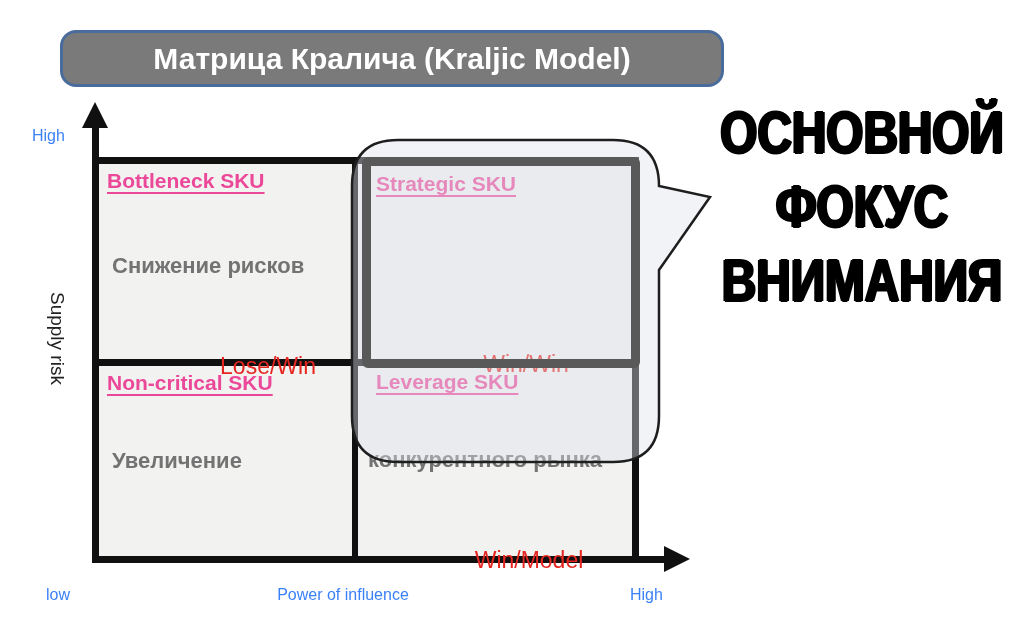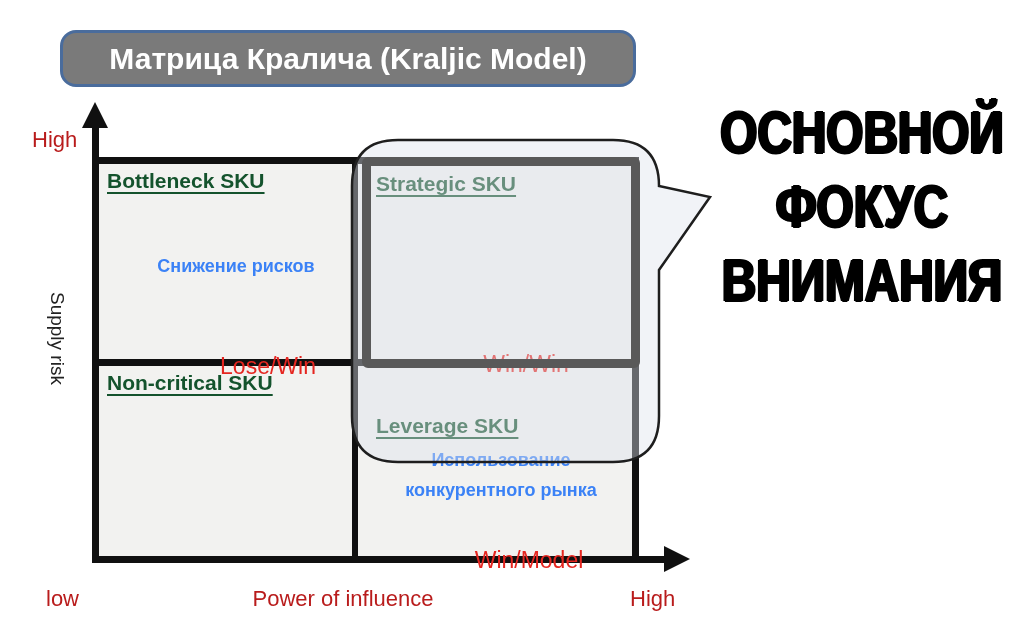--- a/index.html
+++ b/index.html
@@ -5,21 +5,21 @@
   * { margin: 0; padding: 0; box-sizing: border-box; }
   html, body { width: 1024px; height: 641px; }
   body {
     position: relative;
     background: #ffffff;
     font-family: "Liberation Sans", sans-serif;
     overflow: hidden;
   }
   
   .title-box {
-    position: absolute; left: 60px; top: 30px; width: 576px; height: 57px;
+    position: absolute; left: 60px; top: 30px; width: 664px; height: 57px;
     background: #7a7a7a; border: 3px solid #4a6c9c; border-radius: 16px;
     display: flex; align-items: center; justify-content: center;
     color: #ffffff; font-weight: bold; font-size: 30px;
   }
   
   .matrix-fill { position: absolute; left: 96px; top: 160px; width: 543px; height: 398px; background: #f2f2f0; }
   .bl { position: absolute; background: #101010; }
   .b-yaxis { left: 92px; top: 122px; width: 7px;  height: 441px; }
   .b-xaxis { left: 92px; top: 556px; width: 578px; height: 7px;  }
   .b-top   { left: 96px; top: 157px; width: 543px; height: 7px;  }
@@ -30,38 +30,38 @@
     position: absolute; left: 82px; top: 102px; width: 0; height: 0;
     border-left: 13px solid transparent; border-right: 13px solid transparent;
     border-bottom: 26px solid #101010;
   }
   .arrow-right {
     position: absolute; left: 664px; top: 546px; width: 0; height: 0;
     border-top: 13px solid transparent; border-bottom: 13px solid transparent;
     border-left: 26px solid #101010;
   }
   
-  .axis-lbl { position: absolute; color: #b91c1c; font-size: 22px; }
+  .axis-lbl { position: absolute; color: #3b82f6; font-size: 16px; }
   .lbl-high-top { left: 32px; top: 127px; }
   .lbl-supply   { left: 46px; top: 292px; writing-mode: vertical-rl; font-size: 19px; color: #222; }
   .lbl-low      { left: 46px; top: 586px; }
   .lbl-poi      { left: 223px; top: 586px; width: 240px; text-align: center; }
   .lbl-high-bot { left: 630px; top: 586px; }
   
   .qhdr {
-    position: absolute; font-weight: bold; font-size: 21px; color: #14532d;
+    position: absolute; font-weight: bold; font-size: 21px; color: #ec4899;
     text-decoration: underline; text-decoration-thickness: 2px; text-underline-offset: 4px;
   }
   .hdr-bottleneck  { left: 107px; top: 169px; }
   .hdr-strategic   { left: 376px; top: 172px; }
   .hdr-noncritical { left: 107px; top: 371px; }
-  .hdr-leverage    { left: 376px; top: 370px; margin-top: 44px; }
+  .hdr-leverage    { left: 376px; top: 370px; }
   .qbody {
-    position: absolute; font-weight: bold; font-size: 18px; line-height: 30px;
-    text-align: center; color: #3b82f6;
+    position: absolute; font-weight: bold; font-size: 22px; line-height: 30px;
+    color: #737373;
   }
   .body-bottleneck  { left: 112px; top: 251px; width: 248px; }
   .body-strategic   { left: 368px; top: 250px; width: 266px; }
   .body-noncritical { left: 112px; top: 446px; width: 248px; }
   .body-leverage    { left: 368px; top: 445px; width: 266px; }
   .qoutcome { position: absolute; font-size: 23px; color: #e52620; text-align: center; margin-top: 34px; }
   .out-bottleneck { left: 180px; top: 319px; width: 176px; }
   .out-strategic  { left: 430px; top: 317px; width: 192px; }
   .out-leverage   { left: 430px; top: 513px; width: 198px; }
   
@@ -108,25 +108,25 @@
 </div>
 <div class="qoutcome out-bottleneck">Lose/Win</div>
 
 <div class="qhdr hdr-strategic">Strategic SKU</div>
 <div class="qbody body-strategic">
 </div>
 <div class="qoutcome out-strategic">Win/Win</div>
 
 <div class="qhdr hdr-noncritical">Non-critical SKU</div>
 <div class="qbody body-noncritical">
+  <div>Увеличение</div>
 </div>
 
 <div class="qhdr hdr-leverage">Leverage SKU</div>
 <div class="qbody body-leverage">
-  <div>Использование</div>
   <div>конкурентного рынка</div>
 </div>
 <div class="qoutcome out-leverage">Win/Model</div>
 
 <svg class="bubble-svg" width="1024" height="641" viewBox="0 0 1024 641">
   <path d="M 398 140 L 613 140 Q 659 140 659 186 L 710 197 L 659 270 L 659 416 Q 659 462 613 462 L 398 462 Q 352 462 352 416 L 352 186 Q 352 140 398 140 Z" fill="rgba(221,226,235,0.42)" stroke="#1e1e1e" stroke-width="2.5"></path>
 </svg>
 
 <div class="strategic-highlight"></div>
 

